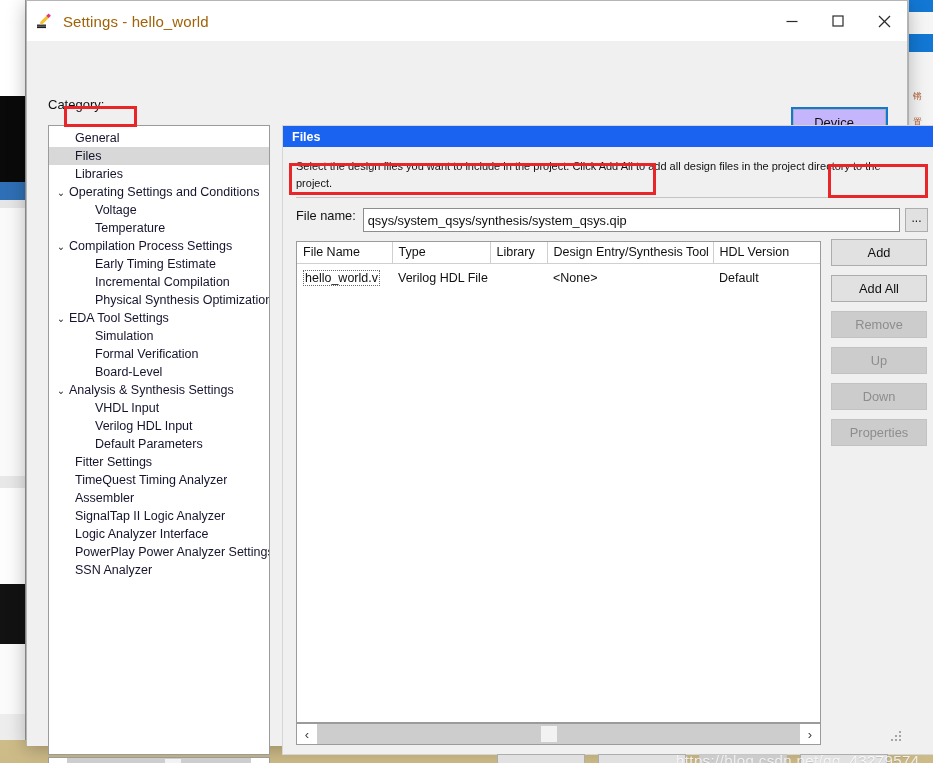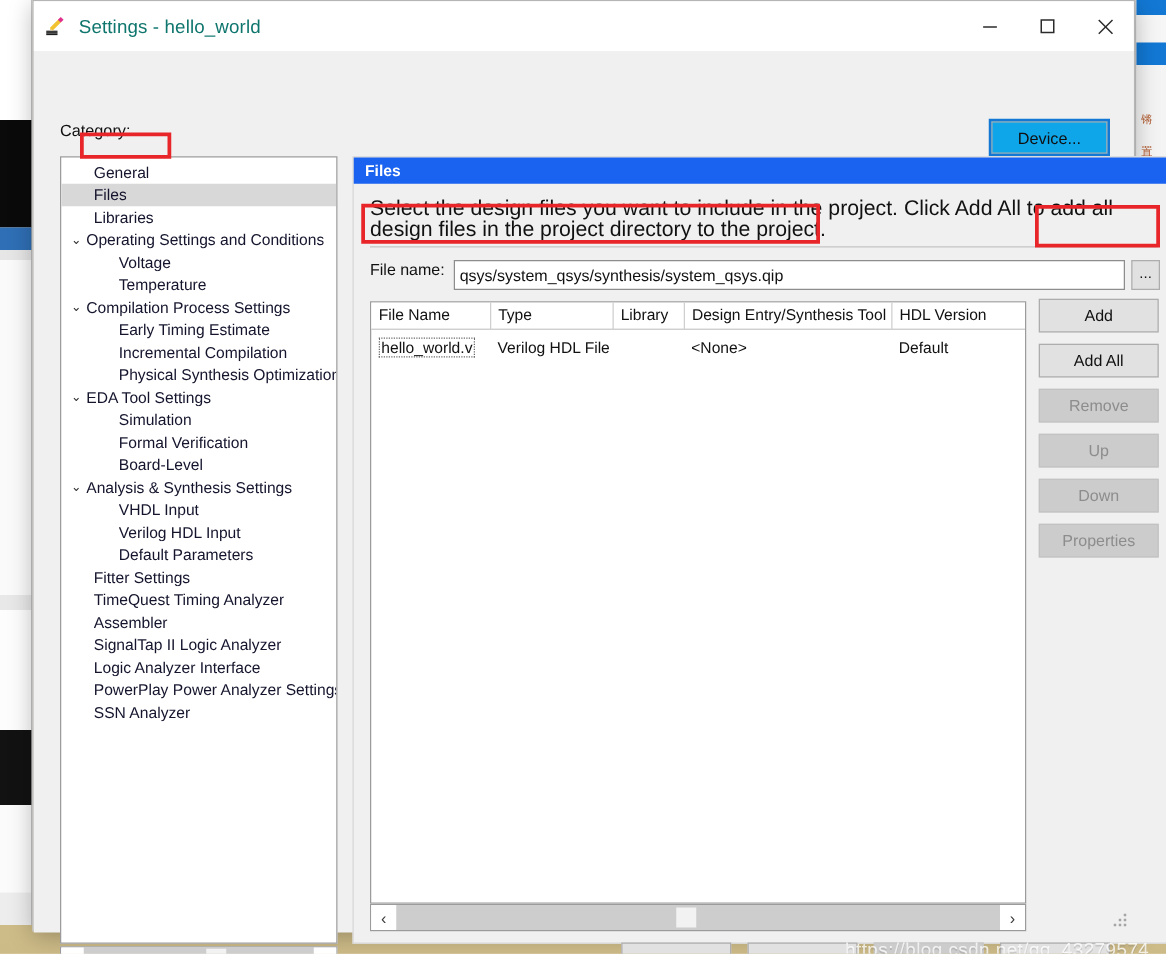--- a/index.html
+++ b/index.html
@@ -43,38 +43,38 @@
   #titlebar {
     height: 40px; background: #ffffff;
     display: flex; align-items: center;
     position: relative;
   }
   #title-icon {
     width: 18px; height: 18px; margin-left: 8px; margin-right: 10px;
     position: relative; flex: none;
   }
   #title-text {
-    font-size: 15px; color: #0f766e; letter-spacing: 0.1px;
+    font-size: 15px; color: #a16207; letter-spacing: 0.1px;
   }
   .win-btn {
     width: 46px; height: 40px; display: flex; align-items: center;
     justify-content: center; cursor: default; flex: none;
   }
   #win-ctrls { position: absolute; right: 0; top: 0; display: flex; }
 
   #dialog-body { position: relative; height: 705px; background: #f0f0f0; }
 
   #category-label {
     position: absolute; left: 21px; top: 56px;
     font-size: 13px; color: #101010;
   }
   #device-button {
-    position: absolute; right: 21px; top: 56px;
+    position: absolute; right: 21px; top: 68px;
     width: 93px; height: 26px;
-    background: #0ea5e9; border: 1px solid #adadad;
+    background: #c4b5fd; border: 1px solid #adadad;
     outline: 2px solid #1278d4; outline-offset: 0px;
     font-size: 13px; color: #101010; cursor: default;
     display: flex; align-items: center; justify-content: center;
   }
 
   
   #category-tree {
     position: absolute; left: 21px; top: 84px;
     width: 222px; height: 630px;
     background: #ffffff; border: 1px solid #9b9b9b;
@@ -115,21 +115,21 @@
     position: absolute; left: 255px; top: 84px;
     width: 657px; height: 630px;
     background: #f0f0f0; border: 1px solid #d6d6d6;
   }
   #files-header {
     height: 21px; background: #1a62f0; color: #ffffff;
     font-size: 12.5px; font-weight: bold;
     display: flex; align-items: center; padding-left: 9px;
   }
   #files-desc {
-    margin: 11px 13px 0 13px; font-size: 17px; color: #111111;
+    margin: 11px 13px 0 13px; font-size: 11px; color: #111111;
     line-height: 17px; width: 616px;
   }
   #files-sep {
     position: absolute; left: 13px; top: 71px; width: 630px;
     height: 1px; background: #c4c4c4;
   }
 
   #filename-row {
     position: absolute; left: 13px; top: 82px;
     width: 632px; height: 26px; display: flex; 

